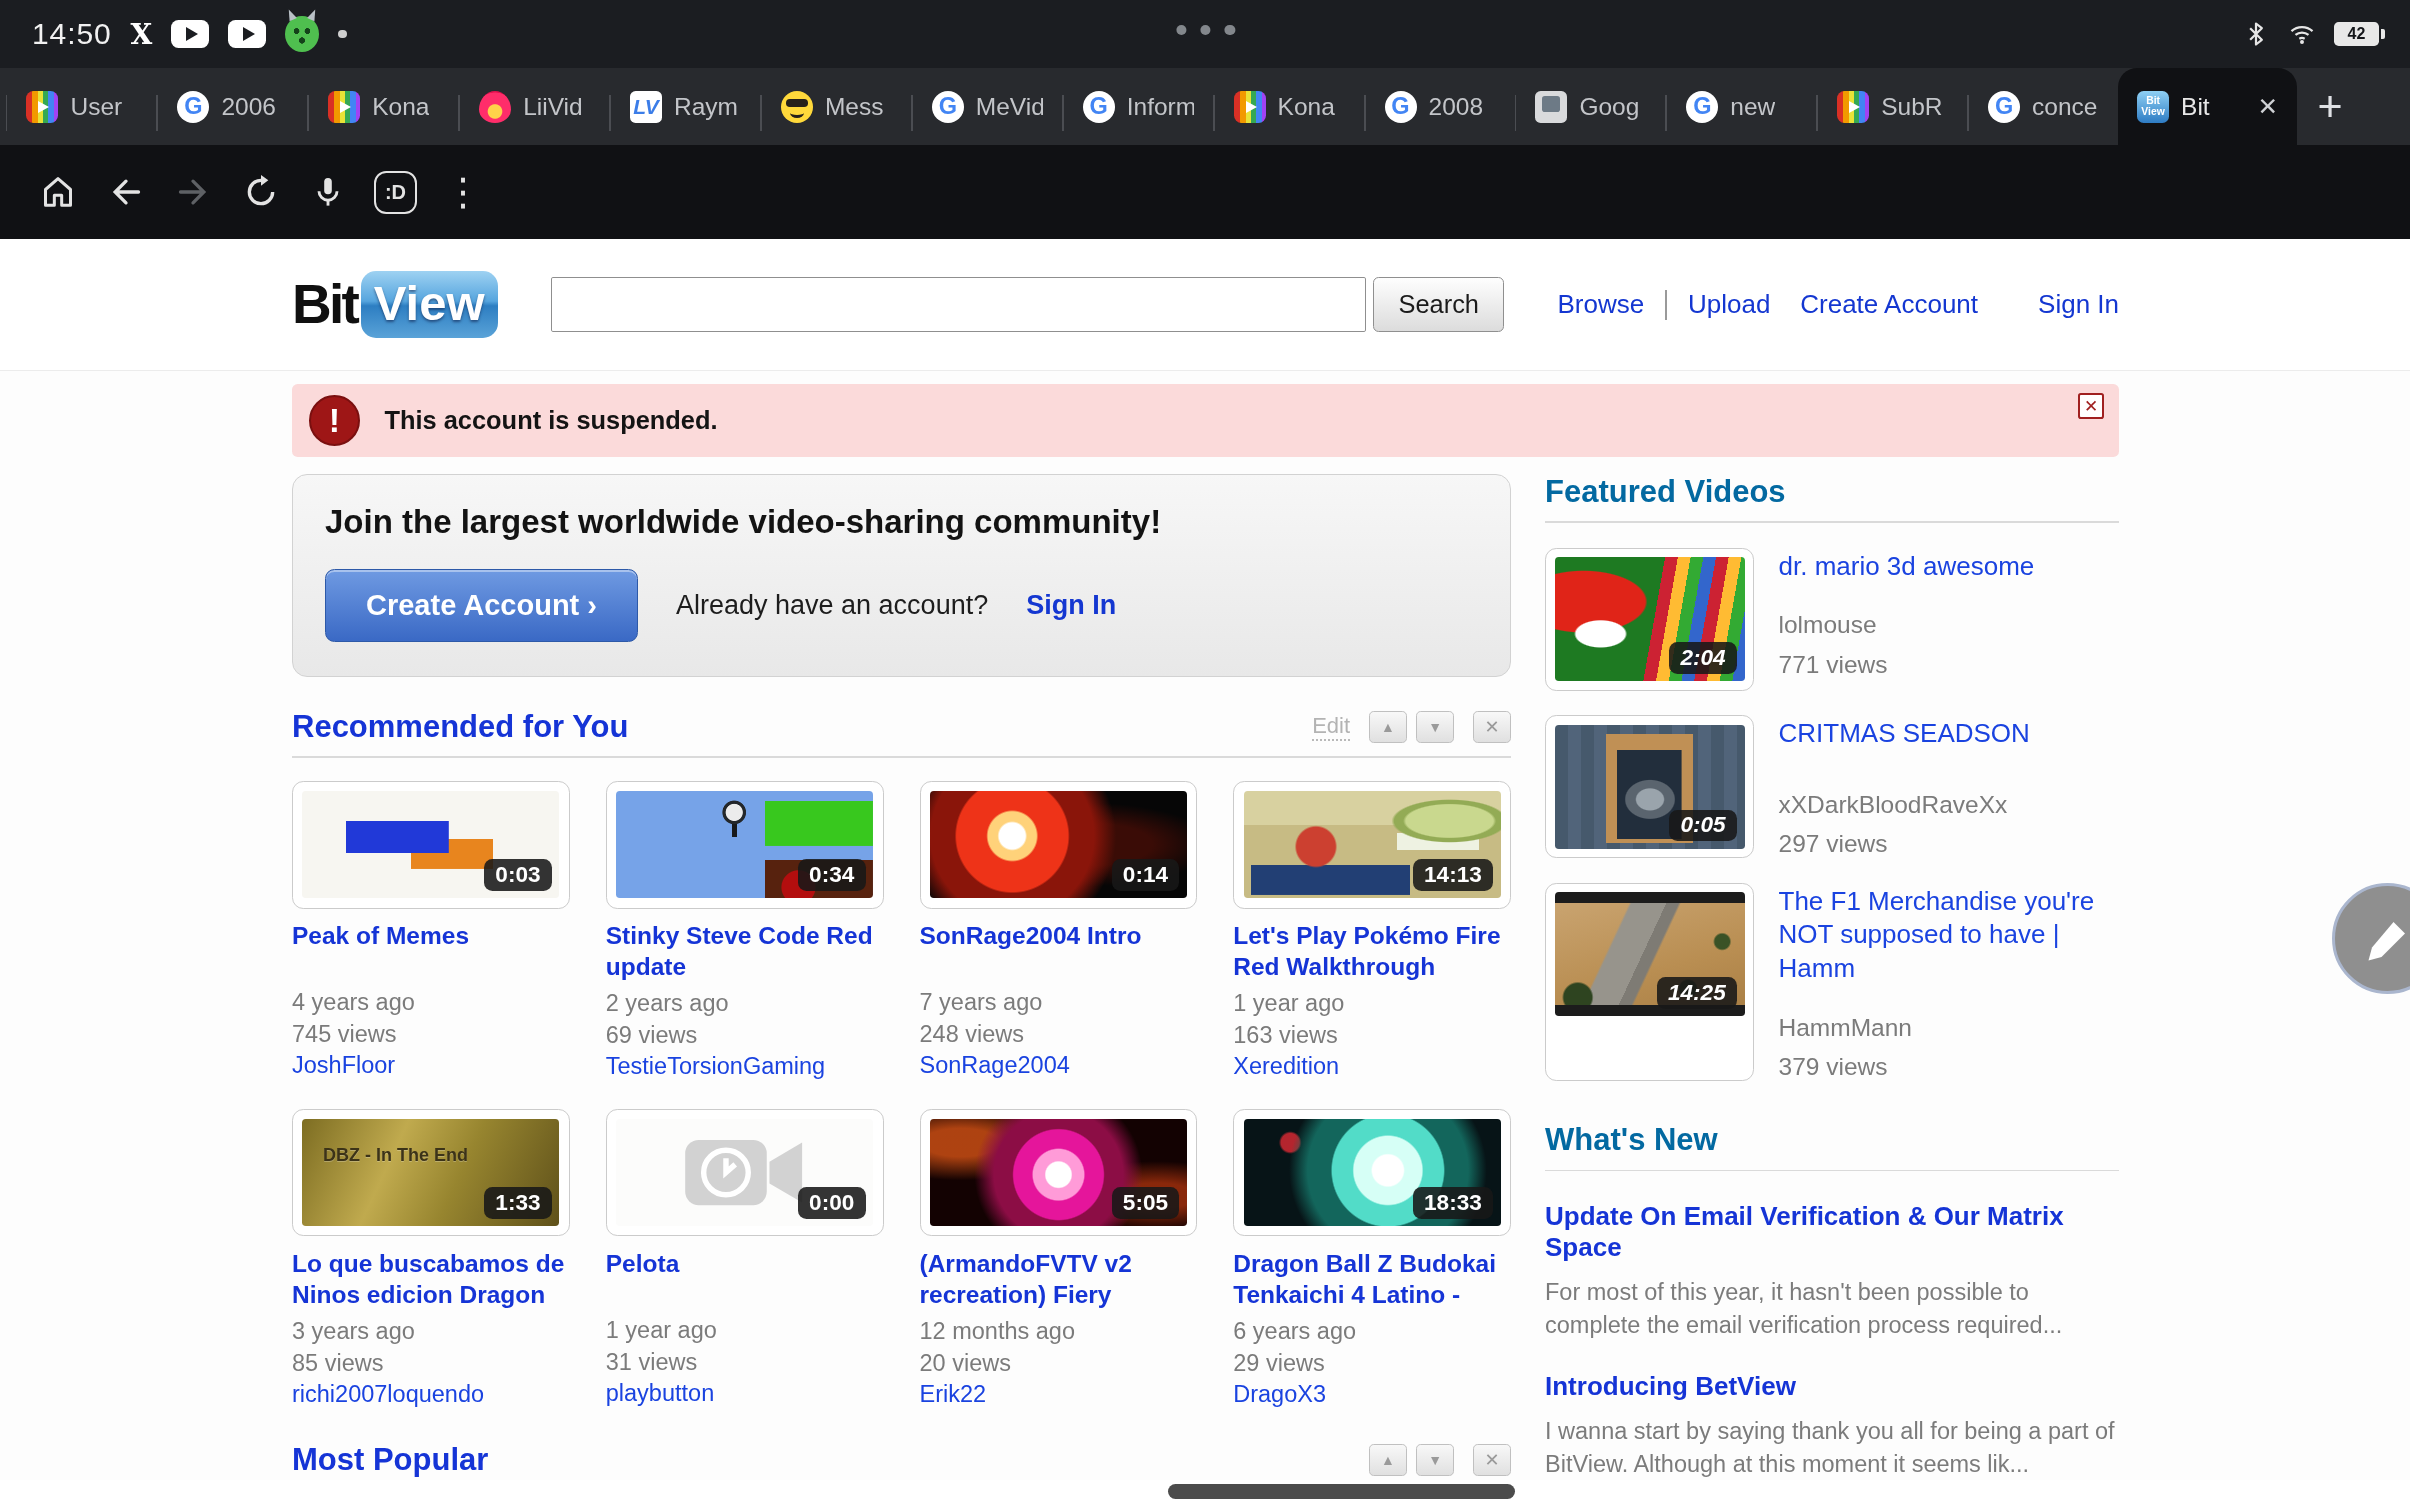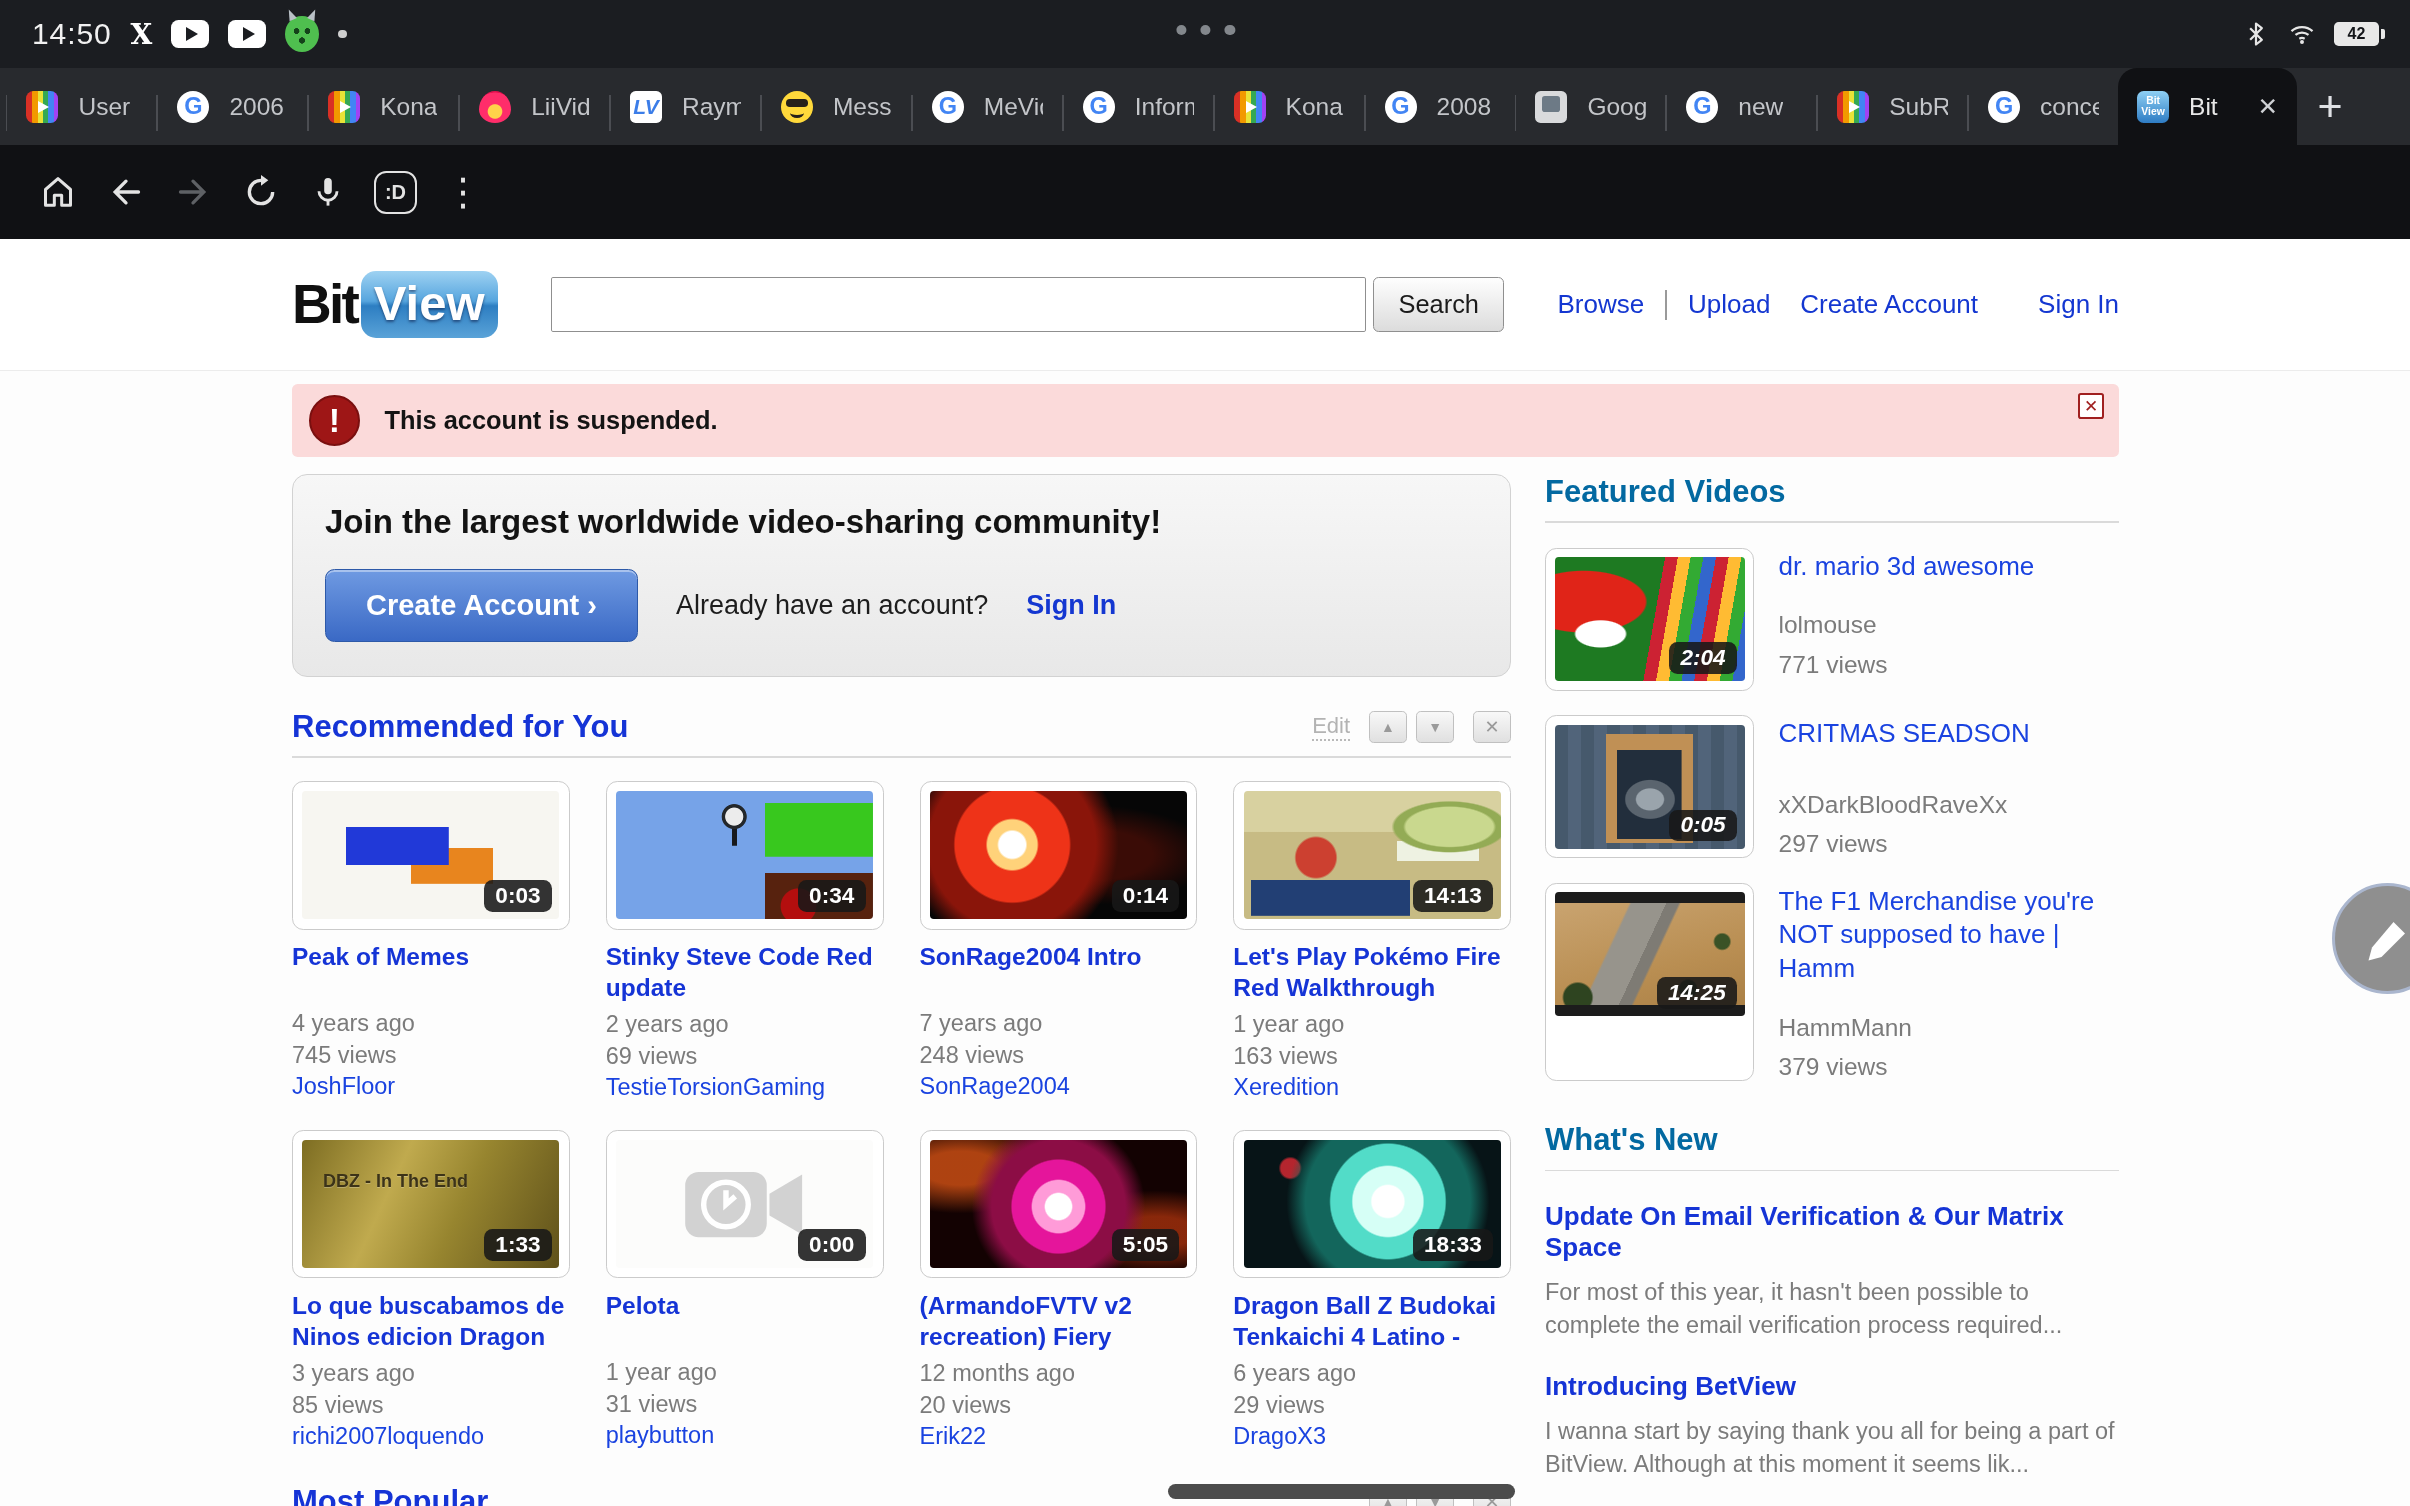--- a/index.html
+++ b/index.html
@@ -22,21 +22,21 @@
   .sdot { width:8.5px; height:8.5px; border-radius:50%; background:#cfcfcf; }
   .camdots { position:absolute; left:50%; top:24.5px; transform:translateX(-50%); display:flex; gap:14px; }
   .camdots i { width:10.4px; height:10.4px; border-radius:50%; background:#83878c; }
   .statright { margin-left:auto; display:flex; align-items:center; gap:17px; }
   .battery { width:45px; height:24.5px; background:#e8e8e8; border-radius:4.7px; position:relative; display:flex; align-items:center; justify-content:center; color:#14161a; font-size:16px; font-weight:bold; }
   .battery::after { content:""; position:absolute; right:-5.6px; top:7.5px; width:3.8px; height:9.4px; background:#e8e8e8; border-radius:0 1.9px 1.9px 0; }
 
   
   .tabstrip { height:77px; background:#282a2e; display:flex; align-items:flex-end; padding-left:5.6px; }
   .tabsep { width:1.9px; height:36px; background:#4b4d52; align-self:center; margin-top:13px; flex:none; }
-  .tab { height:77px; display:flex; align-items:center; gap:20px; padding:0 19px; color:#c3c5c9; font-size:24.5px; width:149px; flex:none; overflow:hidden; white-space:nowrap; }
+  .tab { height:77px; display:flex; align-items:center; gap:12px; padding:0 19px; color:#c3c5c9; font-size:24.5px; width:149px; flex:none; overflow:hidden; white-space:nowrap; }
   .tab.active { background:#101114; border-radius:19px 19px 0 0; color:#e8e8e8; width:179px; }
   .tab .lbl { overflow:hidden; }
   .tabclose { margin-left:auto; color:#cfd1d5; font-size:24.5px; flex:none; }
   .newtab { width:66px; height:77px; background:none; border:none; color:#dfe1e5; font-size:43px; font-weight:300; }
   .fav { width:32px; height:32px; border-radius:7.5px; flex:none; display:flex; align-items:center; justify-content:center; position:relative; }
   .fav-google { background:#fff; border-radius:50%; color:#4285f4; font-weight:bold; font-size:23.5px; }
   .fav-rainbow { background:linear-gradient(90deg,#d93025 0 18%,#f29900 18% 36%,#e8e337 36% 52%,#34a853 52% 70%,#4285f4 70% 86%,#a142f4 86%); }
   .fav-rainbow::after { content:""; width:0; height:0; border-left:11.3px solid #fff; border-top:6.6px solid transparent; border-bottom:6.6px solid transparent; margin-left:2.8px; }
   .fav-flame { border-radius:50% 50% 50% 50%/58% 58% 42% 42%; background:radial-gradient(circle at 50% 64%, #ffd24a 0 26%, #ff2d6a 30% 72%, #e4104e 74%); }
   .fav-lv { background:#fff; color:#3b7de8; font-weight:800; font-style:italic; font-size:21px; border-radius:5.6px; }
@@ -93,21 +93,21 @@
   .sechead h2 { font-size:31px; font-weight:800; color:#1534d6; }
   .sechead .tools { margin-left:auto; display:flex; align-items:center; gap:9.4px; }
   .editlink { color:#b3b3b3; font-size:22px; border-bottom:2.8px dotted #b9b9b9; margin-right:9.4px; }
   .sqbtn { width:38px; height:32px; background:linear-gradient(#f8f8f8,#e0e0e0); border:1.9px solid #c0c0c0; border-radius:4.7px; color:#9a9a9a; font-size:14px; display:flex; align-items:center; justify-content:center; }
   .sqbtn.x { margin-left:9.4px; font-size:18px; }
   .rule { height:1.9px; background:#dadada; margin-top:11.3px; }
 
   
   .grid { display:grid; grid-template-columns:repeat(4,1fr); column-gap:36px; row-gap:26px; margin-top:22.6px; }
   .thumbbox { border:1.9px solid #cbcbcb; border-radius:11.3px; background:#fff; padding:9.4px; }
-  .thumb { height:128px; border-radius:3.8px; position:relative; overflow:hidden; }
+  .thumb { height:107px; border-radius:3.8px; position:relative; overflow:hidden; }
   .dur { position:absolute; right:7.5px; bottom:7.5px; background:rgba(24,24,24,.88); color:#fff; font-weight:bold; font-size:22.6px; padding:2.8px 11.3px; border-radius:8.5px; }
   .vtitle { display:block; margin-top:11.3px; color:#1534d6; font-weight:800; font-size:24.5px; line-height:1.28; text-decoration:none; min-height:62px; }
   .meta { margin-top:5.6px; font-size:23.5px; color:#7b7b7b; line-height:1.34; }
   .meta span { display:block; }
   .uploader { display:block; color:#1a43e0; text-decoration:none; }
   .thumbtext { position:absolute; left:8%; top:24%; font-size:18px; font-weight:bold; color:#3c3318; text-shadow:0 0.9px 0 rgba(255,255,255,.25); }
 
   
   .th-memes { background:linear-gradient(#2139d8,#2139d8) no-repeat 28% 40%/40% 30%, linear-gradient(#e8851e,#e8851e) no-repeat 62% 62%/32% 28%, #f7f6f1; }
   .th-steve { background:

